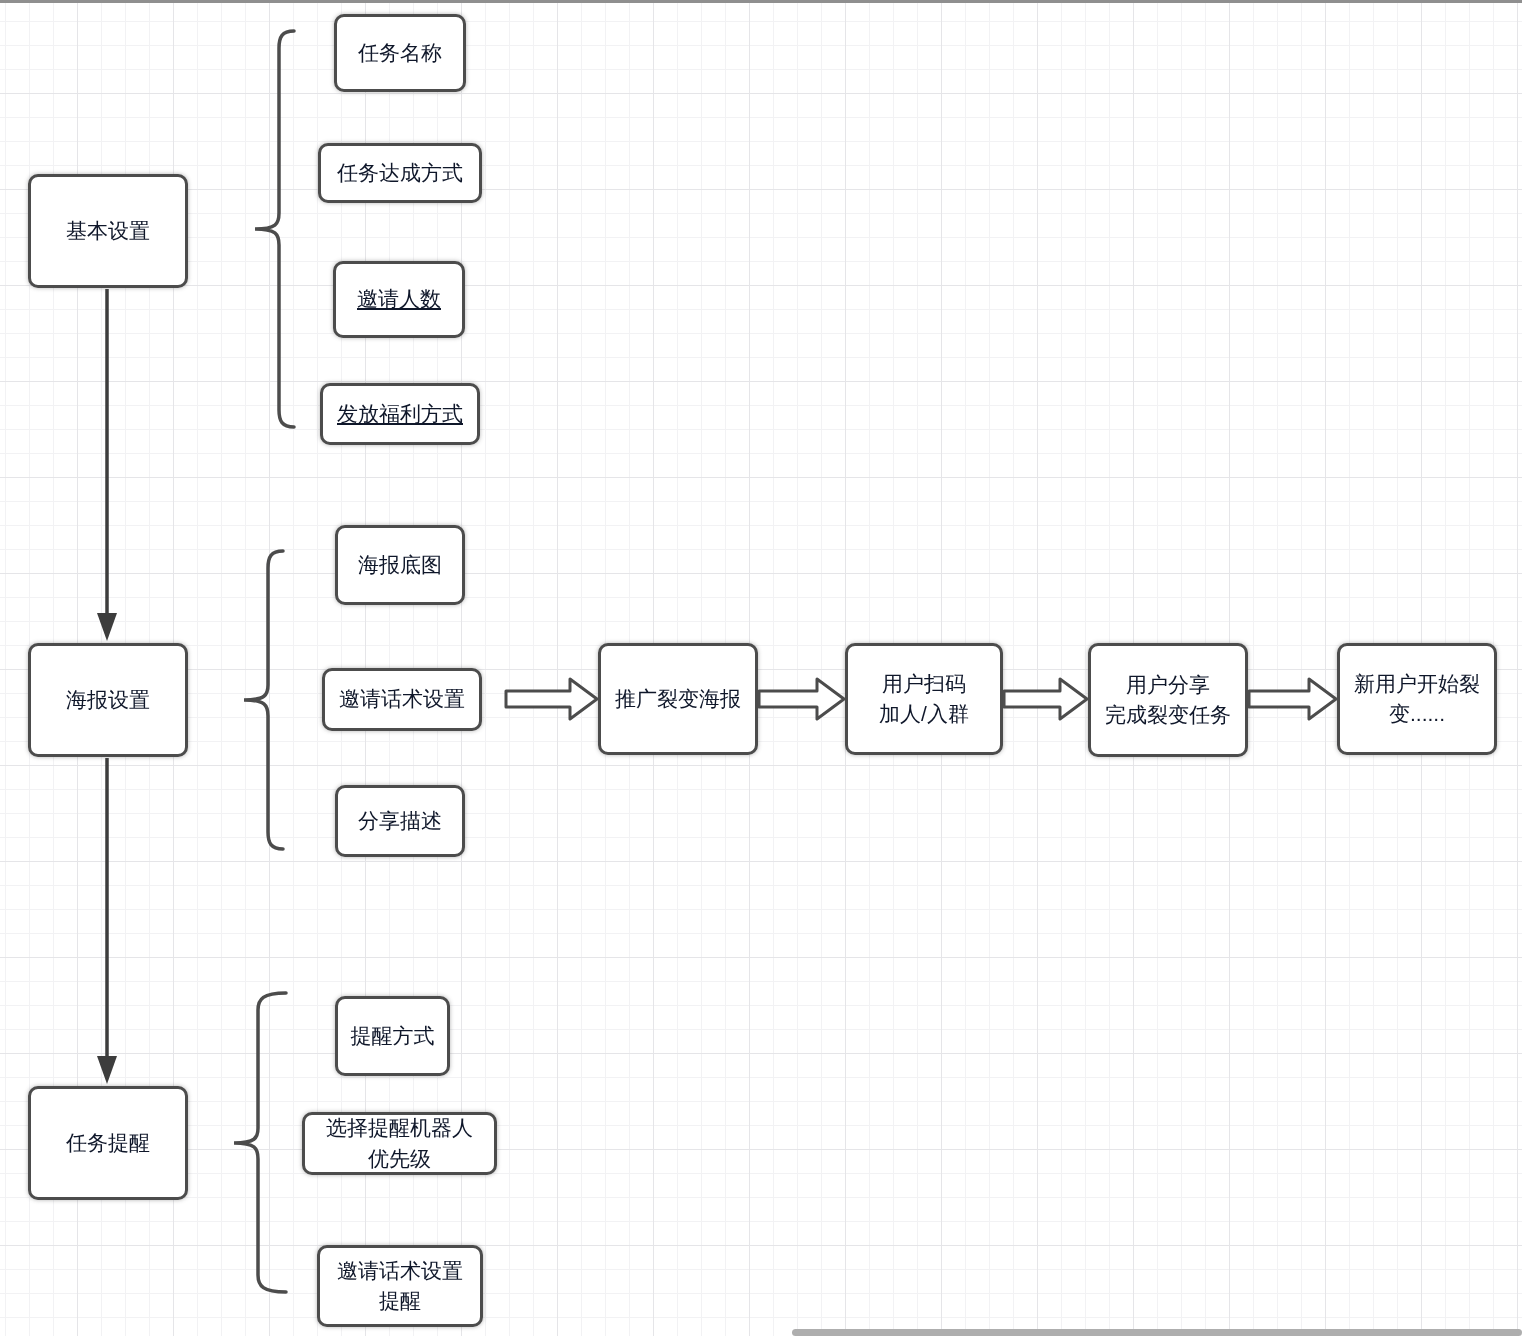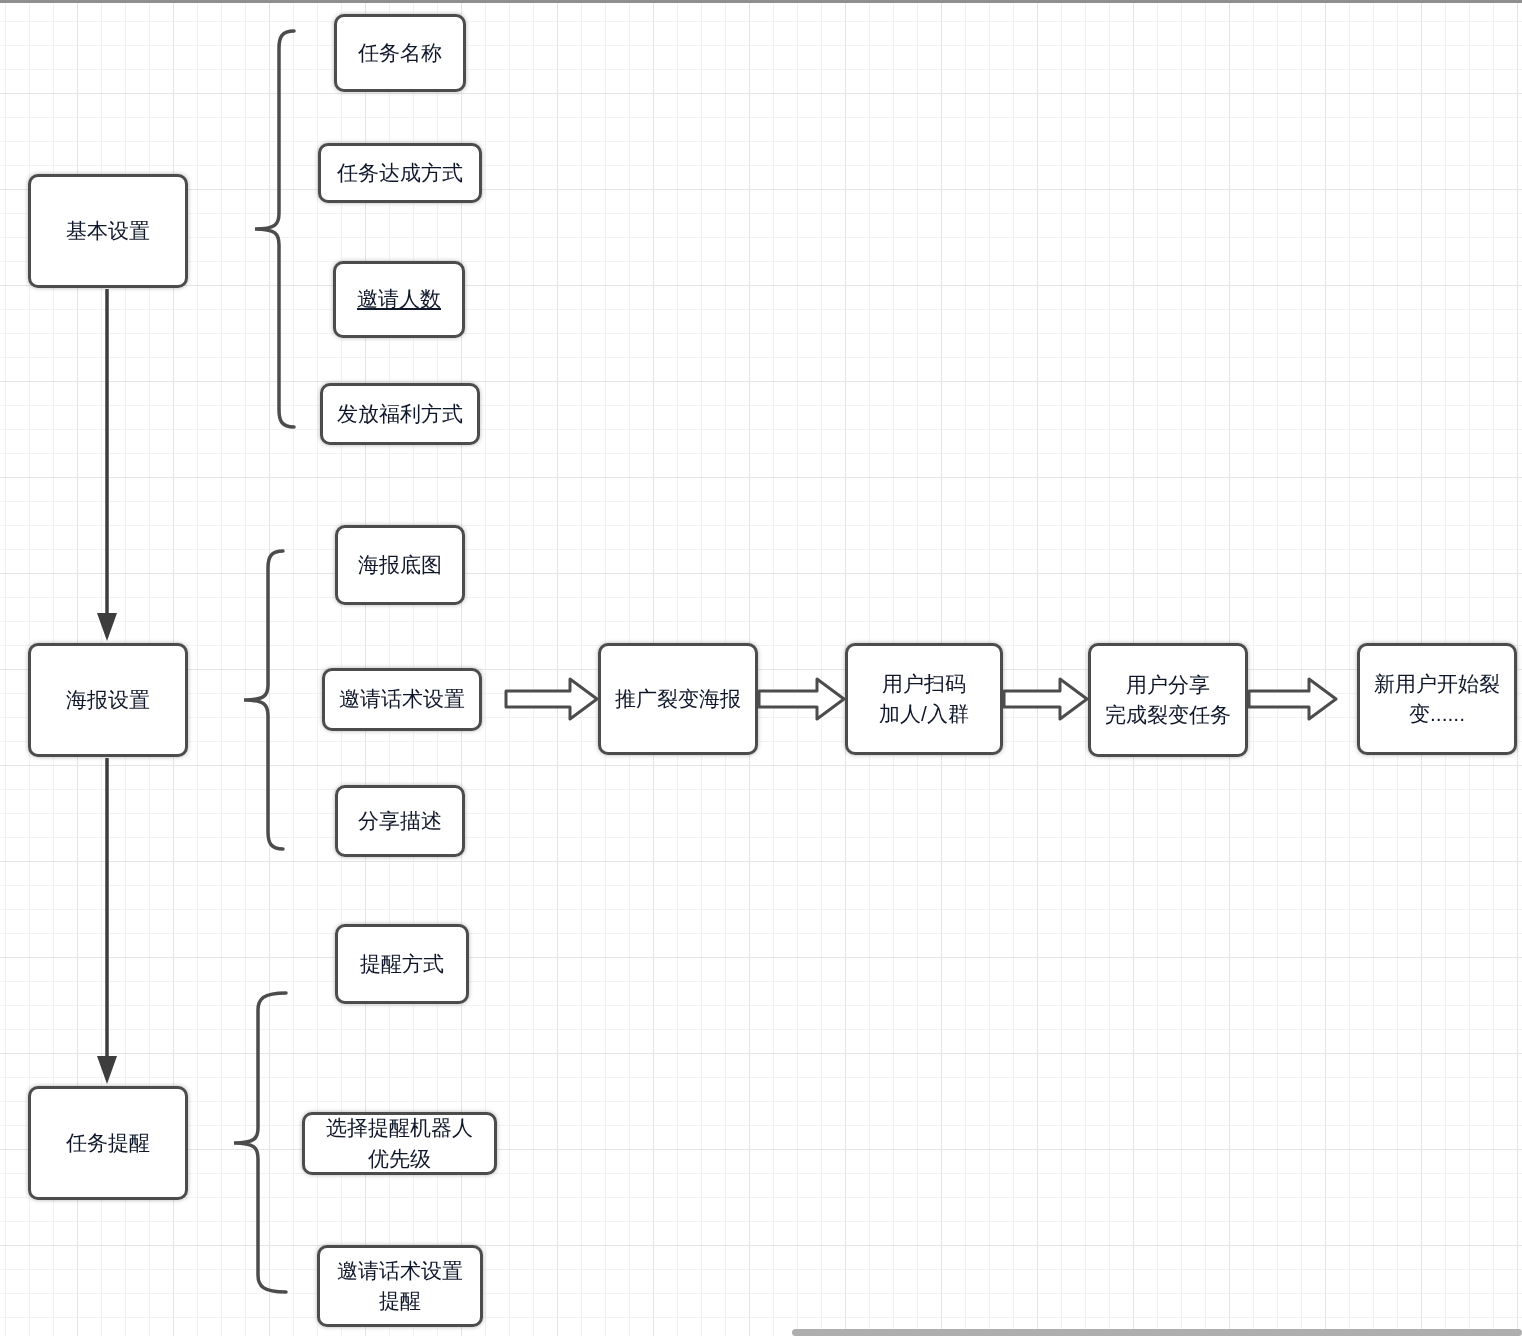--- a/index.html
+++ b/index.html
@@ -93,35 +93,35 @@
     <polygon points="1249,691 1309,691 1309,679 1336,699 1309,719 1309,707 1249,707" fill="#ffffff" stroke="#4c4c4c" stroke-width="3" stroke-linejoin="round"></polygon>
   </svg>
 
   <div class="node" style="left:28px; top:643px; width:160px; height:114px;">海报设置</div>
   <div class="node" style="left:28px; top:174px; width:160px; height:114px;">基本设置</div>
   <div class="node" style="left:28px; top:1086px; width:160px; height:114px;">任务提醒</div>
 
   <div class="node" style="left:334px; top:14px; width:132px; height:78px;">任务名称</div>
   <div class="node" style="left:318px; top:143px; width:164px; height:60px;">任务达成方式</div>
   <div class="node" style="left:333px; top:261px; width:132px; height:77px;text-decoration:underline;">邀请人数</div>
-  <div class="node" style="left:320px; top:383px; width:160px; height:62px;">发放福利方式</div>
+  <div class="node" style="left:320px; top:383px; width:160px; height:62px;text-decoration:underline;">发放福利方式</div>
 
   <div class="node" style="left:335px; top:525px; width:130px; height:80px;">海报底图</div>
   <div class="node" style="left:322px; top:668px; width:160px; height:63px;">邀请话术设置</div>
   <div class="node" style="left:335px; top:785px; width:130px; height:72px;font-family:Liberation Serif, serif;">分享描述</div>
 
-  <div class="node" style="left:335px; top:924px; width:134px; height:80px;">提醒方式</div>
+  <div class="node" style="left:335px; top:996px; width:115px; height:80px;">提醒方式</div>
   <div class="node" style="left:302px; top:1112px; width:195px; height:63px;">选择提醒机器人
 优先级</div>
   <div class="node" style="left:317px; top:1245px; width:166px; height:82px;">邀请话术设置
 提醒</div>
 
   <div class="node" style="left:598px; top:643px; width:160px; height:112px;">推广裂变海报</div>
   <div class="node" style="left:845px; top:643px; width:158px; height:112px;">用户扫码
 加人/入群</div>
   <div class="node" style="left:1088px; top:643px; width:160px; height:114px;">用户分享
 完成裂变任务</div>
-  <div class="node" style="left:1337px; top:643px; width:160px; height:112px;margin-left:20px;">新用户开始裂
+  <div class="node" style="left:1337px; top:643px; width:160px; height:112px;">新用户开始裂
 变......</div>
 
   <div class="hscrollbar"></div>
 
 </div>
 
 </body></html>

